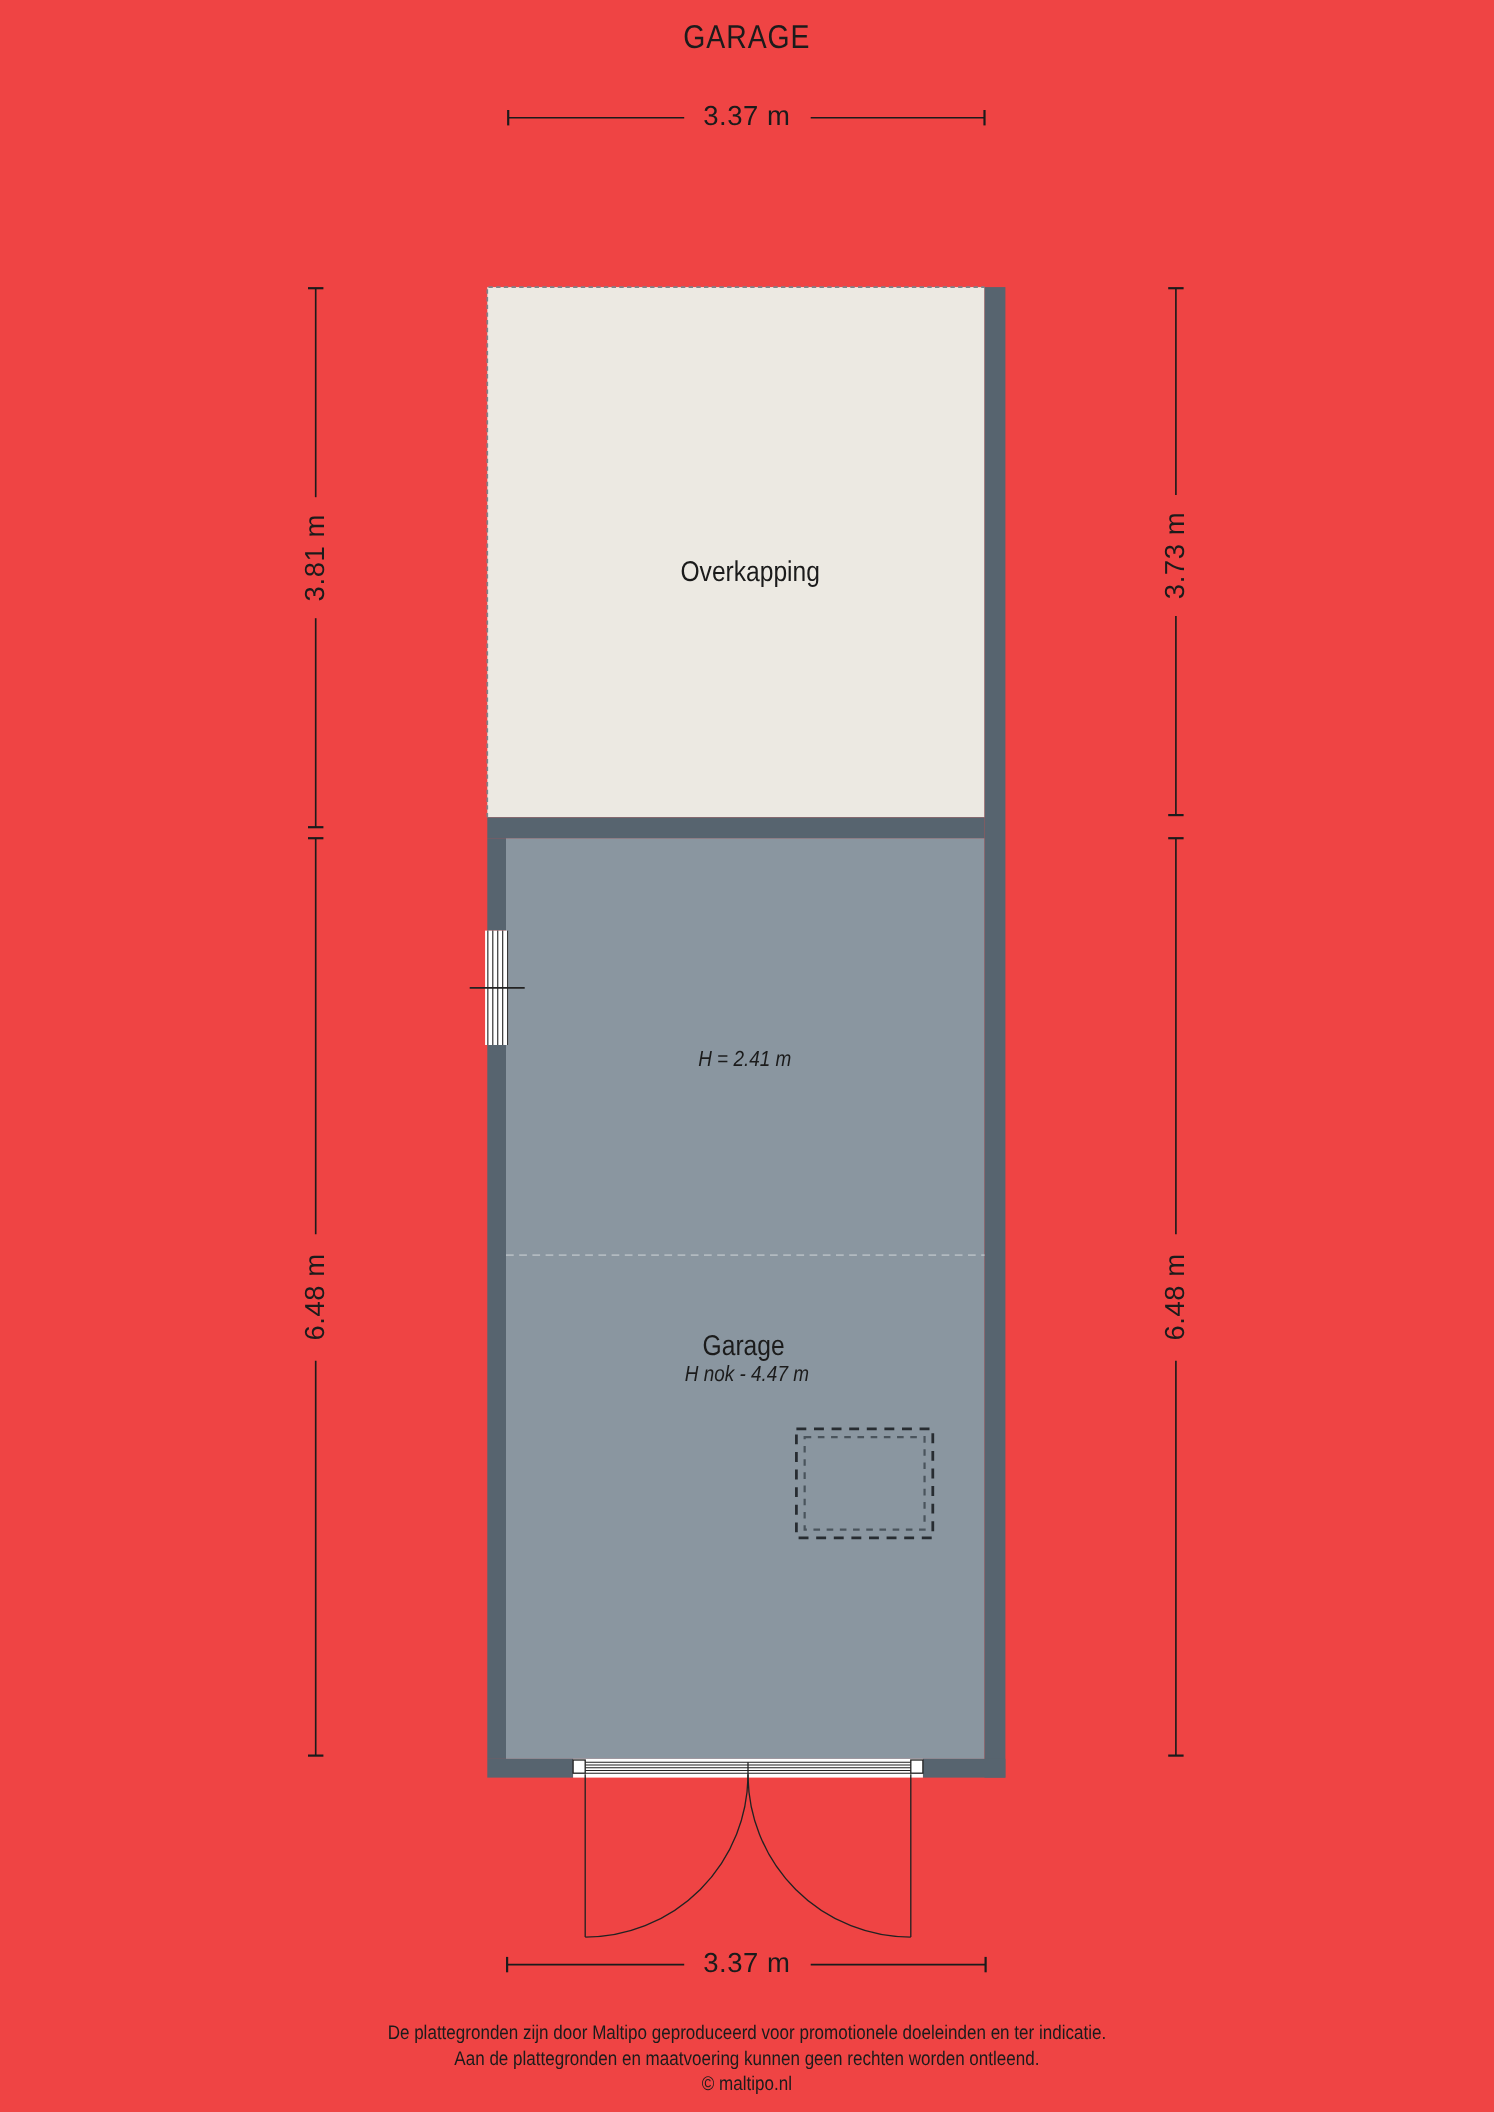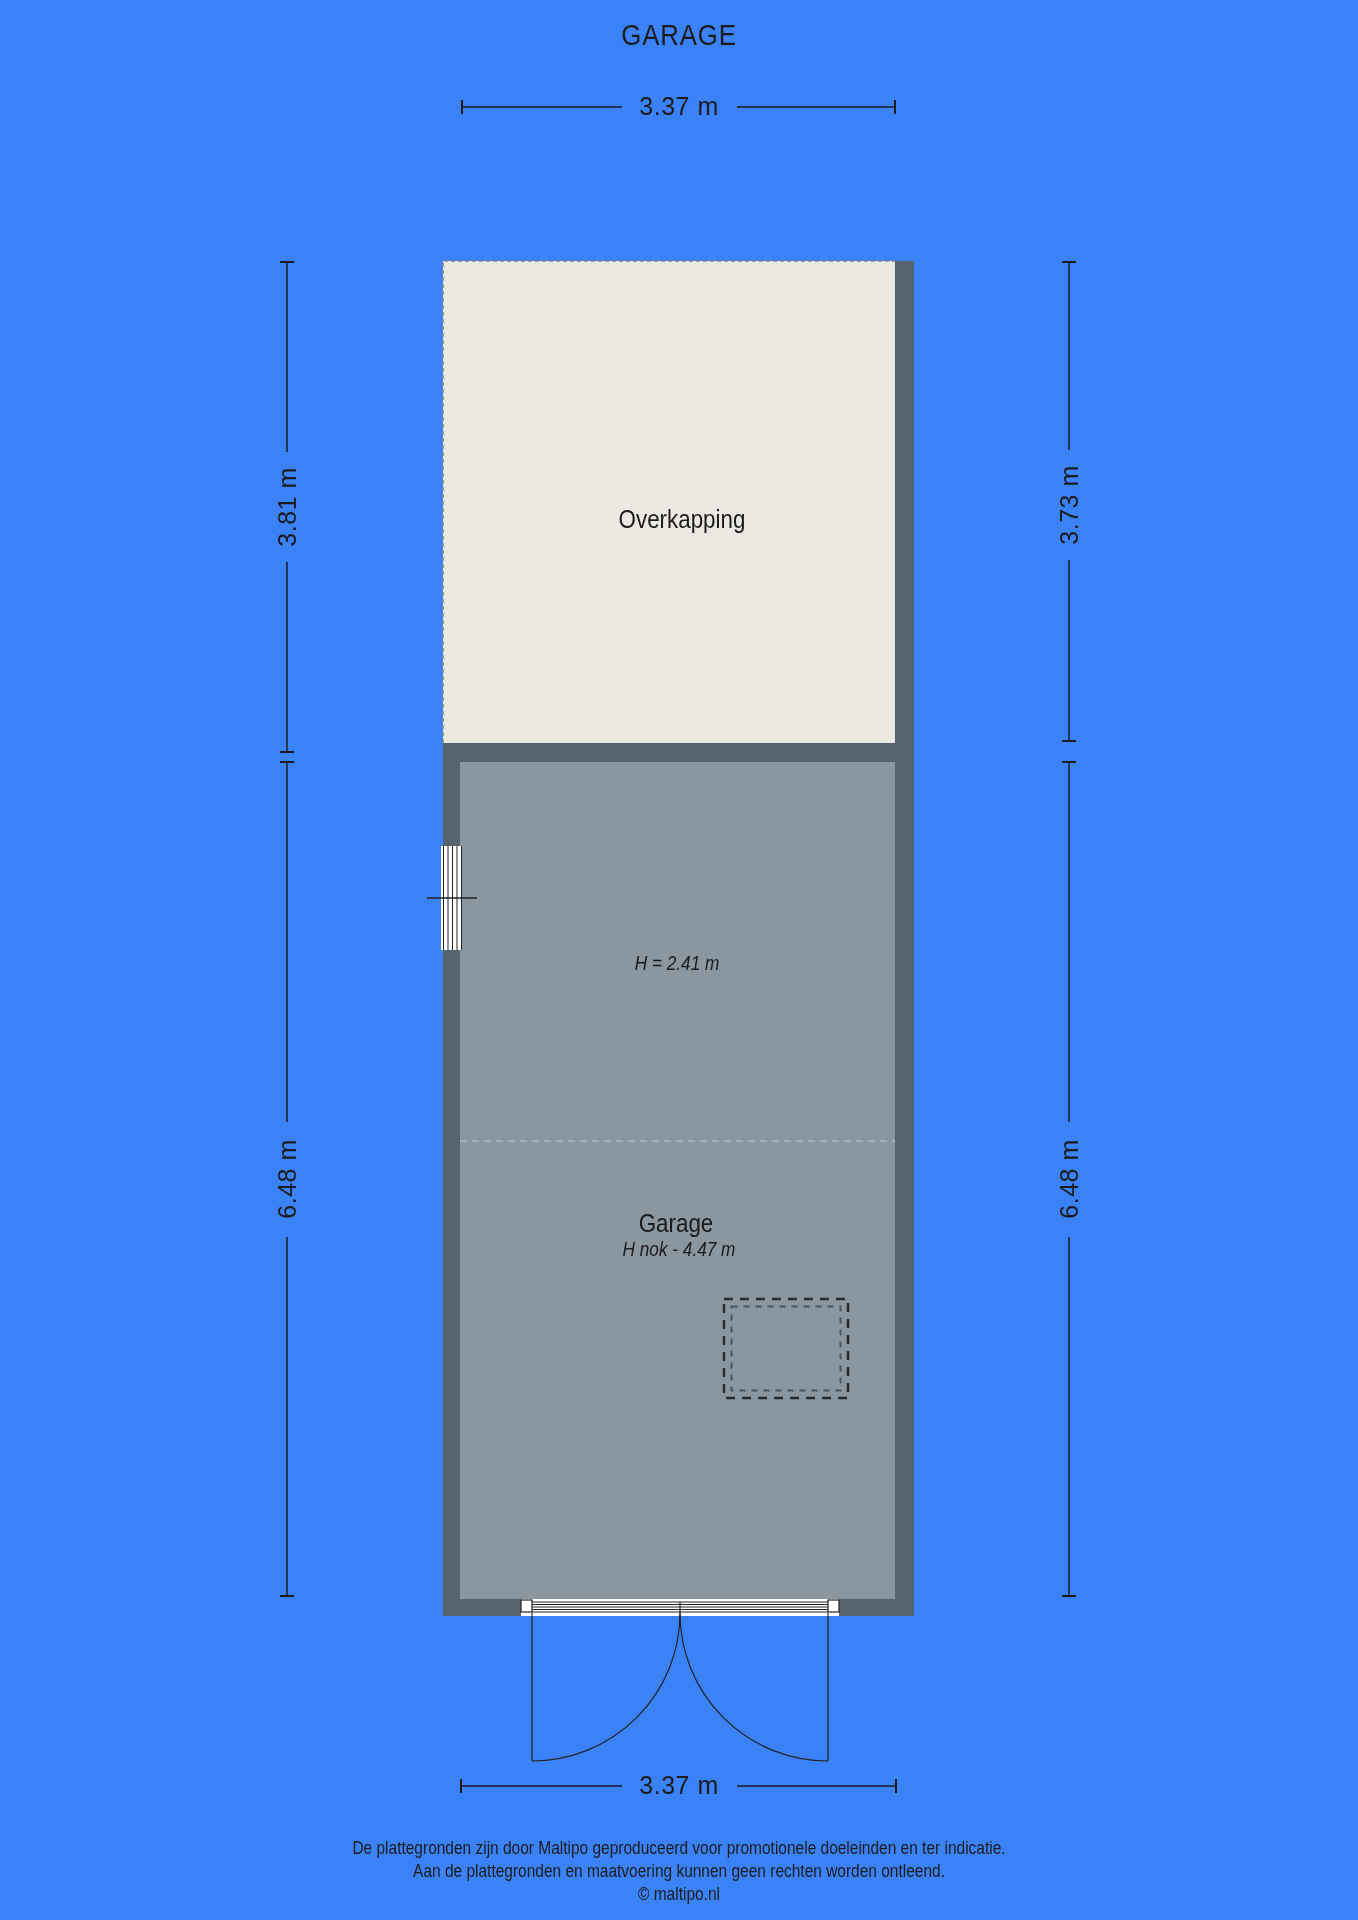--- a/index.html
+++ b/index.html
@@ -1,20 +1,20 @@
 <!DOCTYPE html>
 <html style="--wall: #57646F; --floor: #8A96A0; --canopy: #ECE9E2; --text: #1B1B1B; --dash: #7D838A; --divider: #B2BAC0; --line: #222222;"><head>
 <meta charset="utf-8">
 <style>
   html,body{margin:0;padding:0;background:#ffffff;}
   .canvas{
     position:relative;
     width:1358px;height:1920px;
     margin:0 auto;
-    background:#3b82f6;
+    background:#ef4444;
     font-family:"Liberation Sans", sans-serif;
     color:var(--text,#1b1b1b);
     overflow:hidden;
   }
   .plan-svg{position:absolute;left:0;top:0;width:1358px;height:1920px;}
   .label{
     position:absolute;
     transform:translate(-50%,-50%);
     white-space:nowrap;
     color:var(--text,#1b1b1b);

